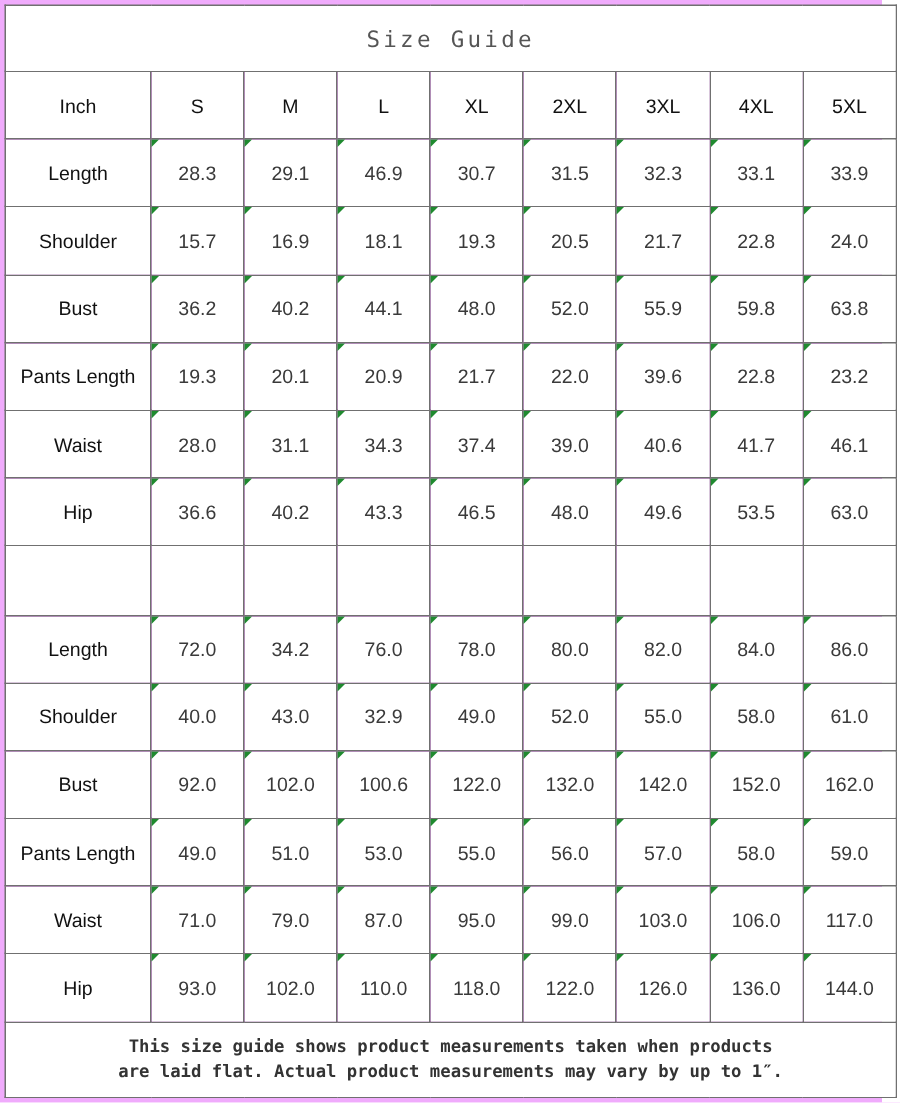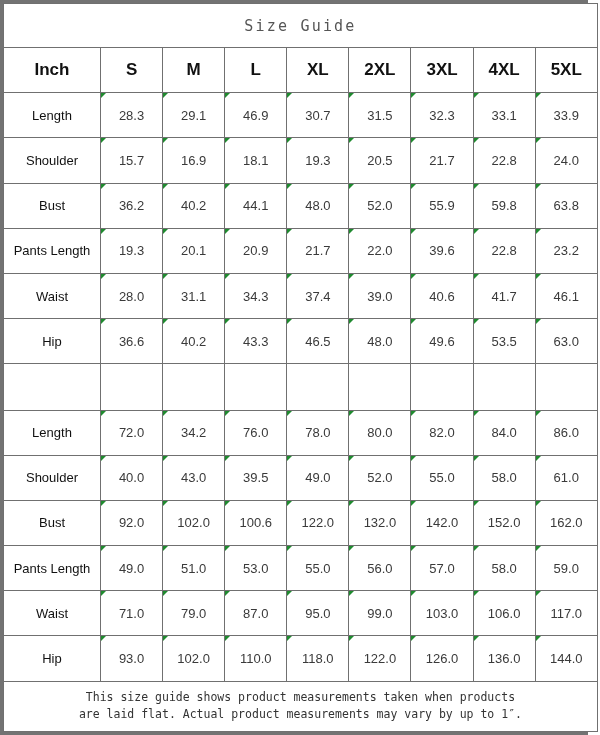--- a/index.html
+++ b/index.html
@@ -12,21 +12,21 @@
     height: 735px;
     font-family: "Liberation Sans", sans-serif;
     -webkit-font-smoothing: antialiased;
   }
 
   .size-guide {
     width: 588px;
     height: 735px;
     box-sizing: border-box;
     padding: 3px 4px 3px 3px;
-    background: #737373;
+    background: #f0abfc;
   }
 
   table.guide {
     width: 100%;
     height: 100%;
     border-collapse: collapse;
     table-layout: fixed;
   }
 
   table.guide td {
@@ -45,22 +45,22 @@
     letter-spacing: 2.2px;
     color: #555555;
     height: 42px;
   }
 
   
   .unit-header td {
     height: 43px;
   }
   .unit-label, .size-label {
-    font-size: 17px;
-    font-weight: bold;
+    font-size: 13px;
+    font-weight: normal;
     color: #111111;
   }
 
   
   .data-row td {
     height: 43px;
   }
   .row-label {
     font-size: 13px;
     font-weight: normal;
@@ -94,20 +94,21 @@
     font-family: "DejaVu Sans Mono", "Liberation Mono", monospace;
     font-size: 11.5px;
     line-height: 1.55;
     color: #333333;
     height: 48px;
     padding: 4px 10px;
   }
   .note-line {
     display: block;
     white-space: nowrap;
+    font-weight: bold;
   }
 
   
   col.c0 { width: 97px; }
   col.cn { width: 62.1px; }
 </style>
 </head>
 <body>
 
 <div class="size-guide">
@@ -225,21 +226,21 @@
           <td class="value">78.0</td>
           <td class="value">80.0</td>
           <td class="value">82.0</td>
           <td class="value">84.0</td>
           <td class="value">86.0</td>
         </tr>
         <tr class="data-row">
           <td class="row-label">Shoulder</td>
           <td class="value">40.0</td>
           <td class="value">43.0</td>
-          <td class="value">39.5</td>
+          <td class="value">32.9</td>
           <td class="value">49.0</td>
           <td class="value">52.0</td>
           <td class="value">55.0</td>
           <td class="value">58.0</td>
           <td class="value">61.0</td>
         </tr>
         <tr class="data-row">
           <td class="row-label">Bust</td>
           <td class="value">92.0</td>
           <td class="value">102.0</td>

